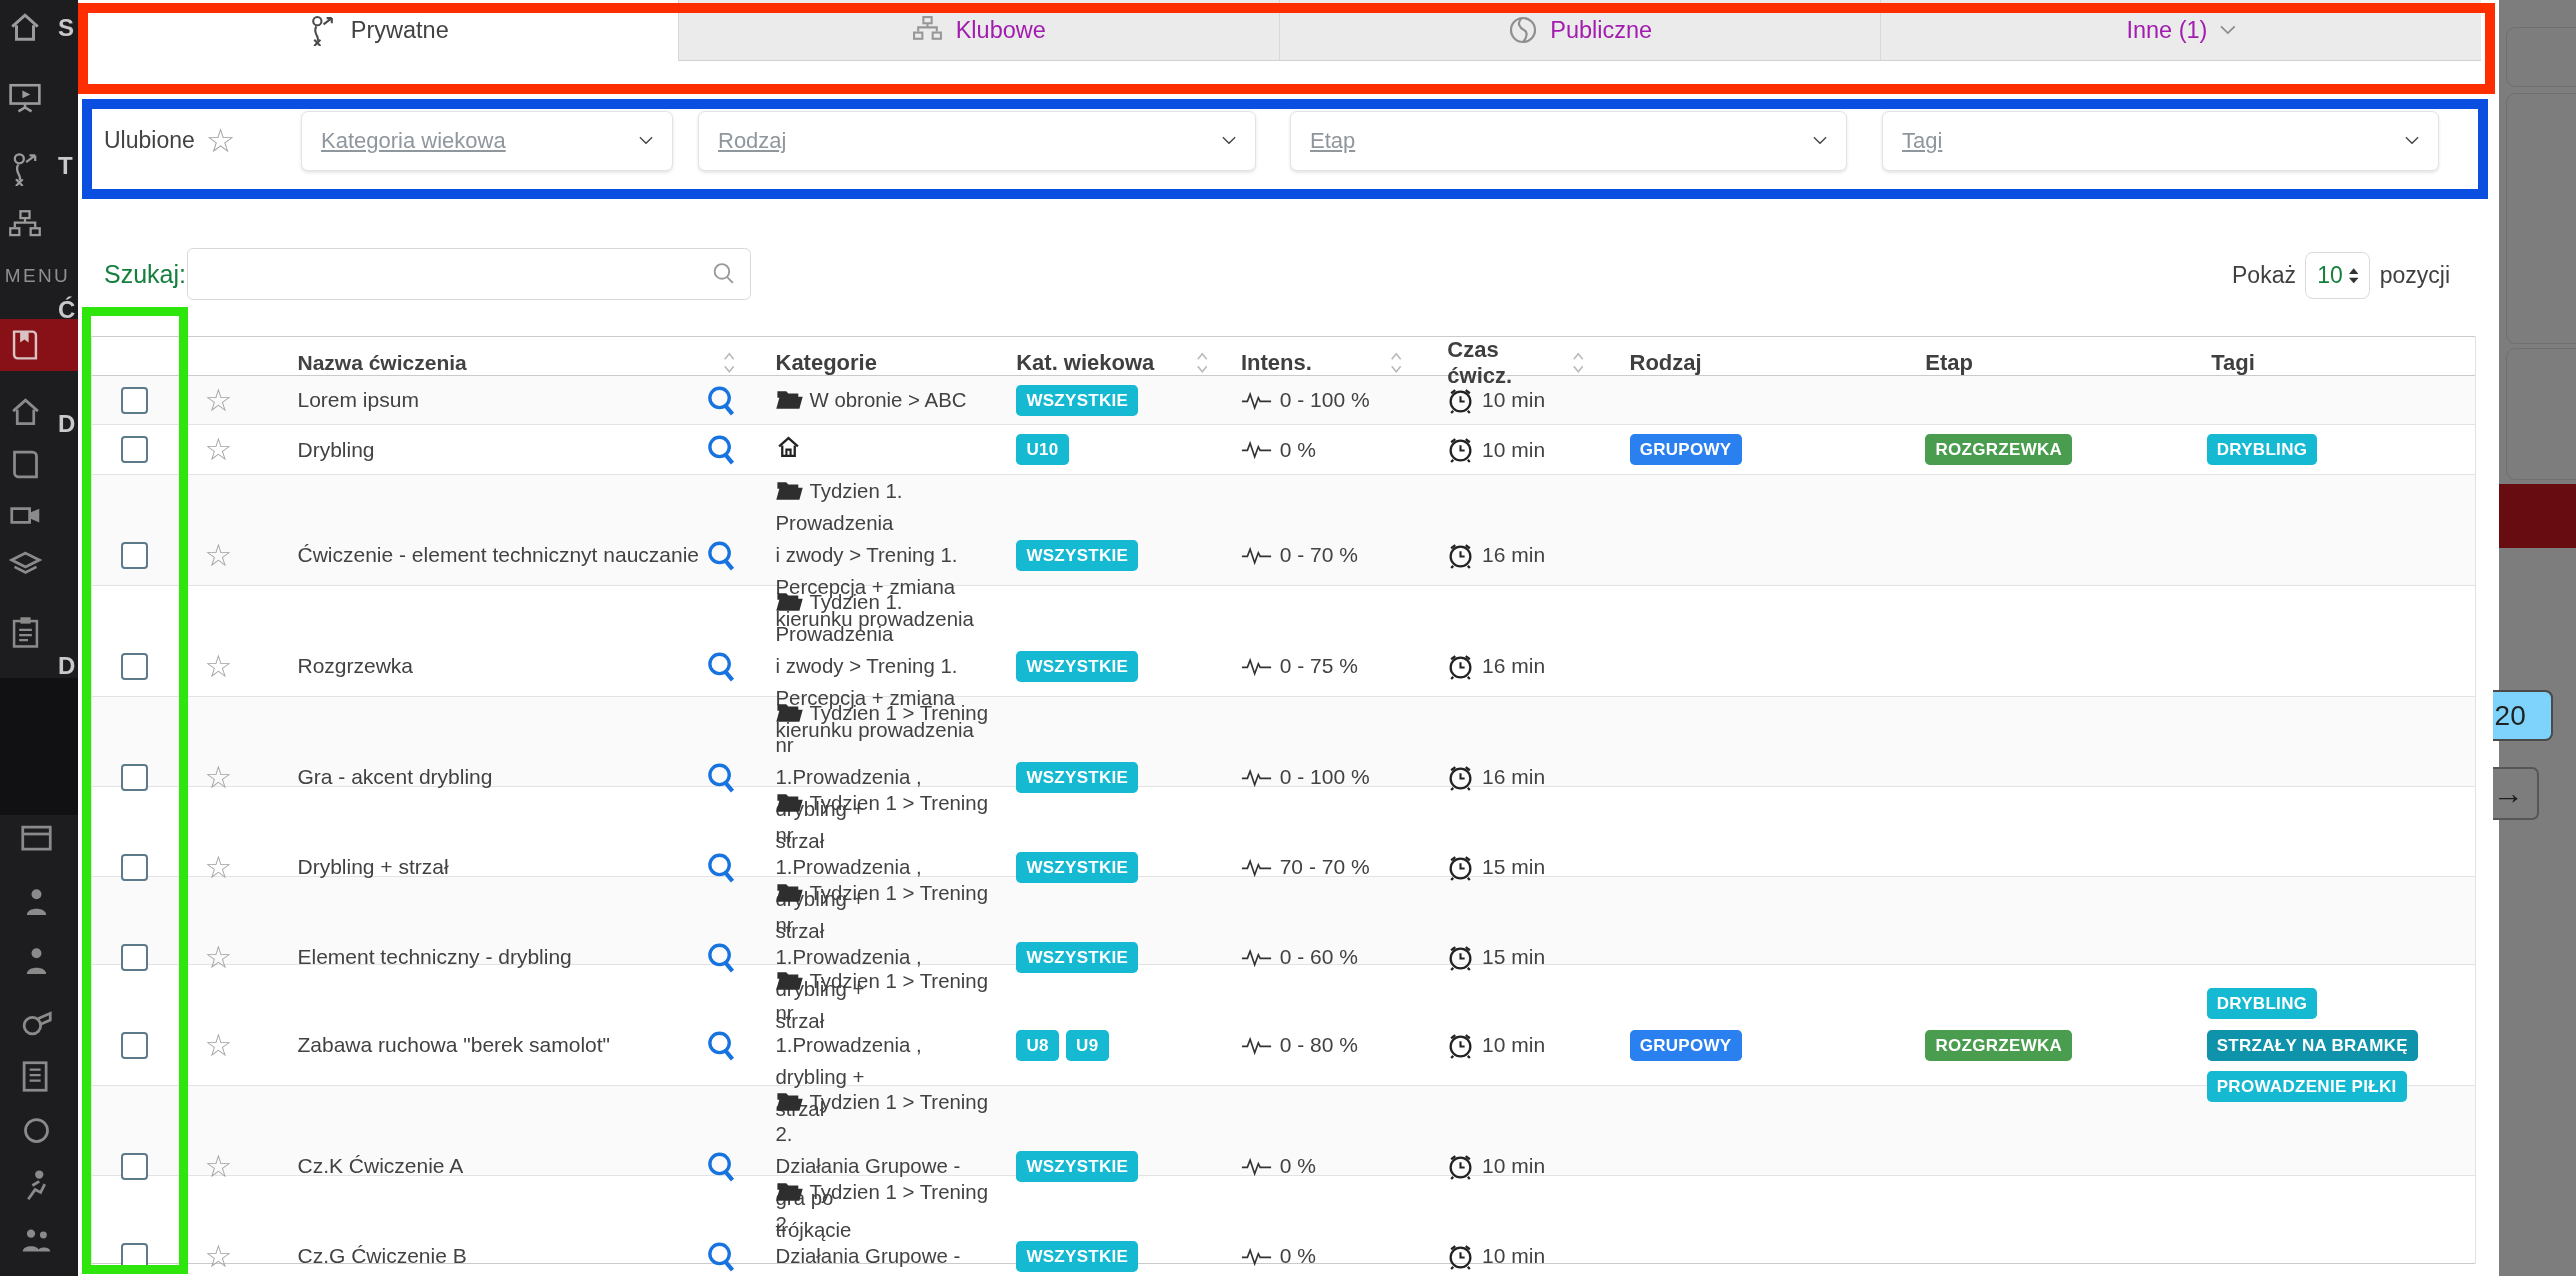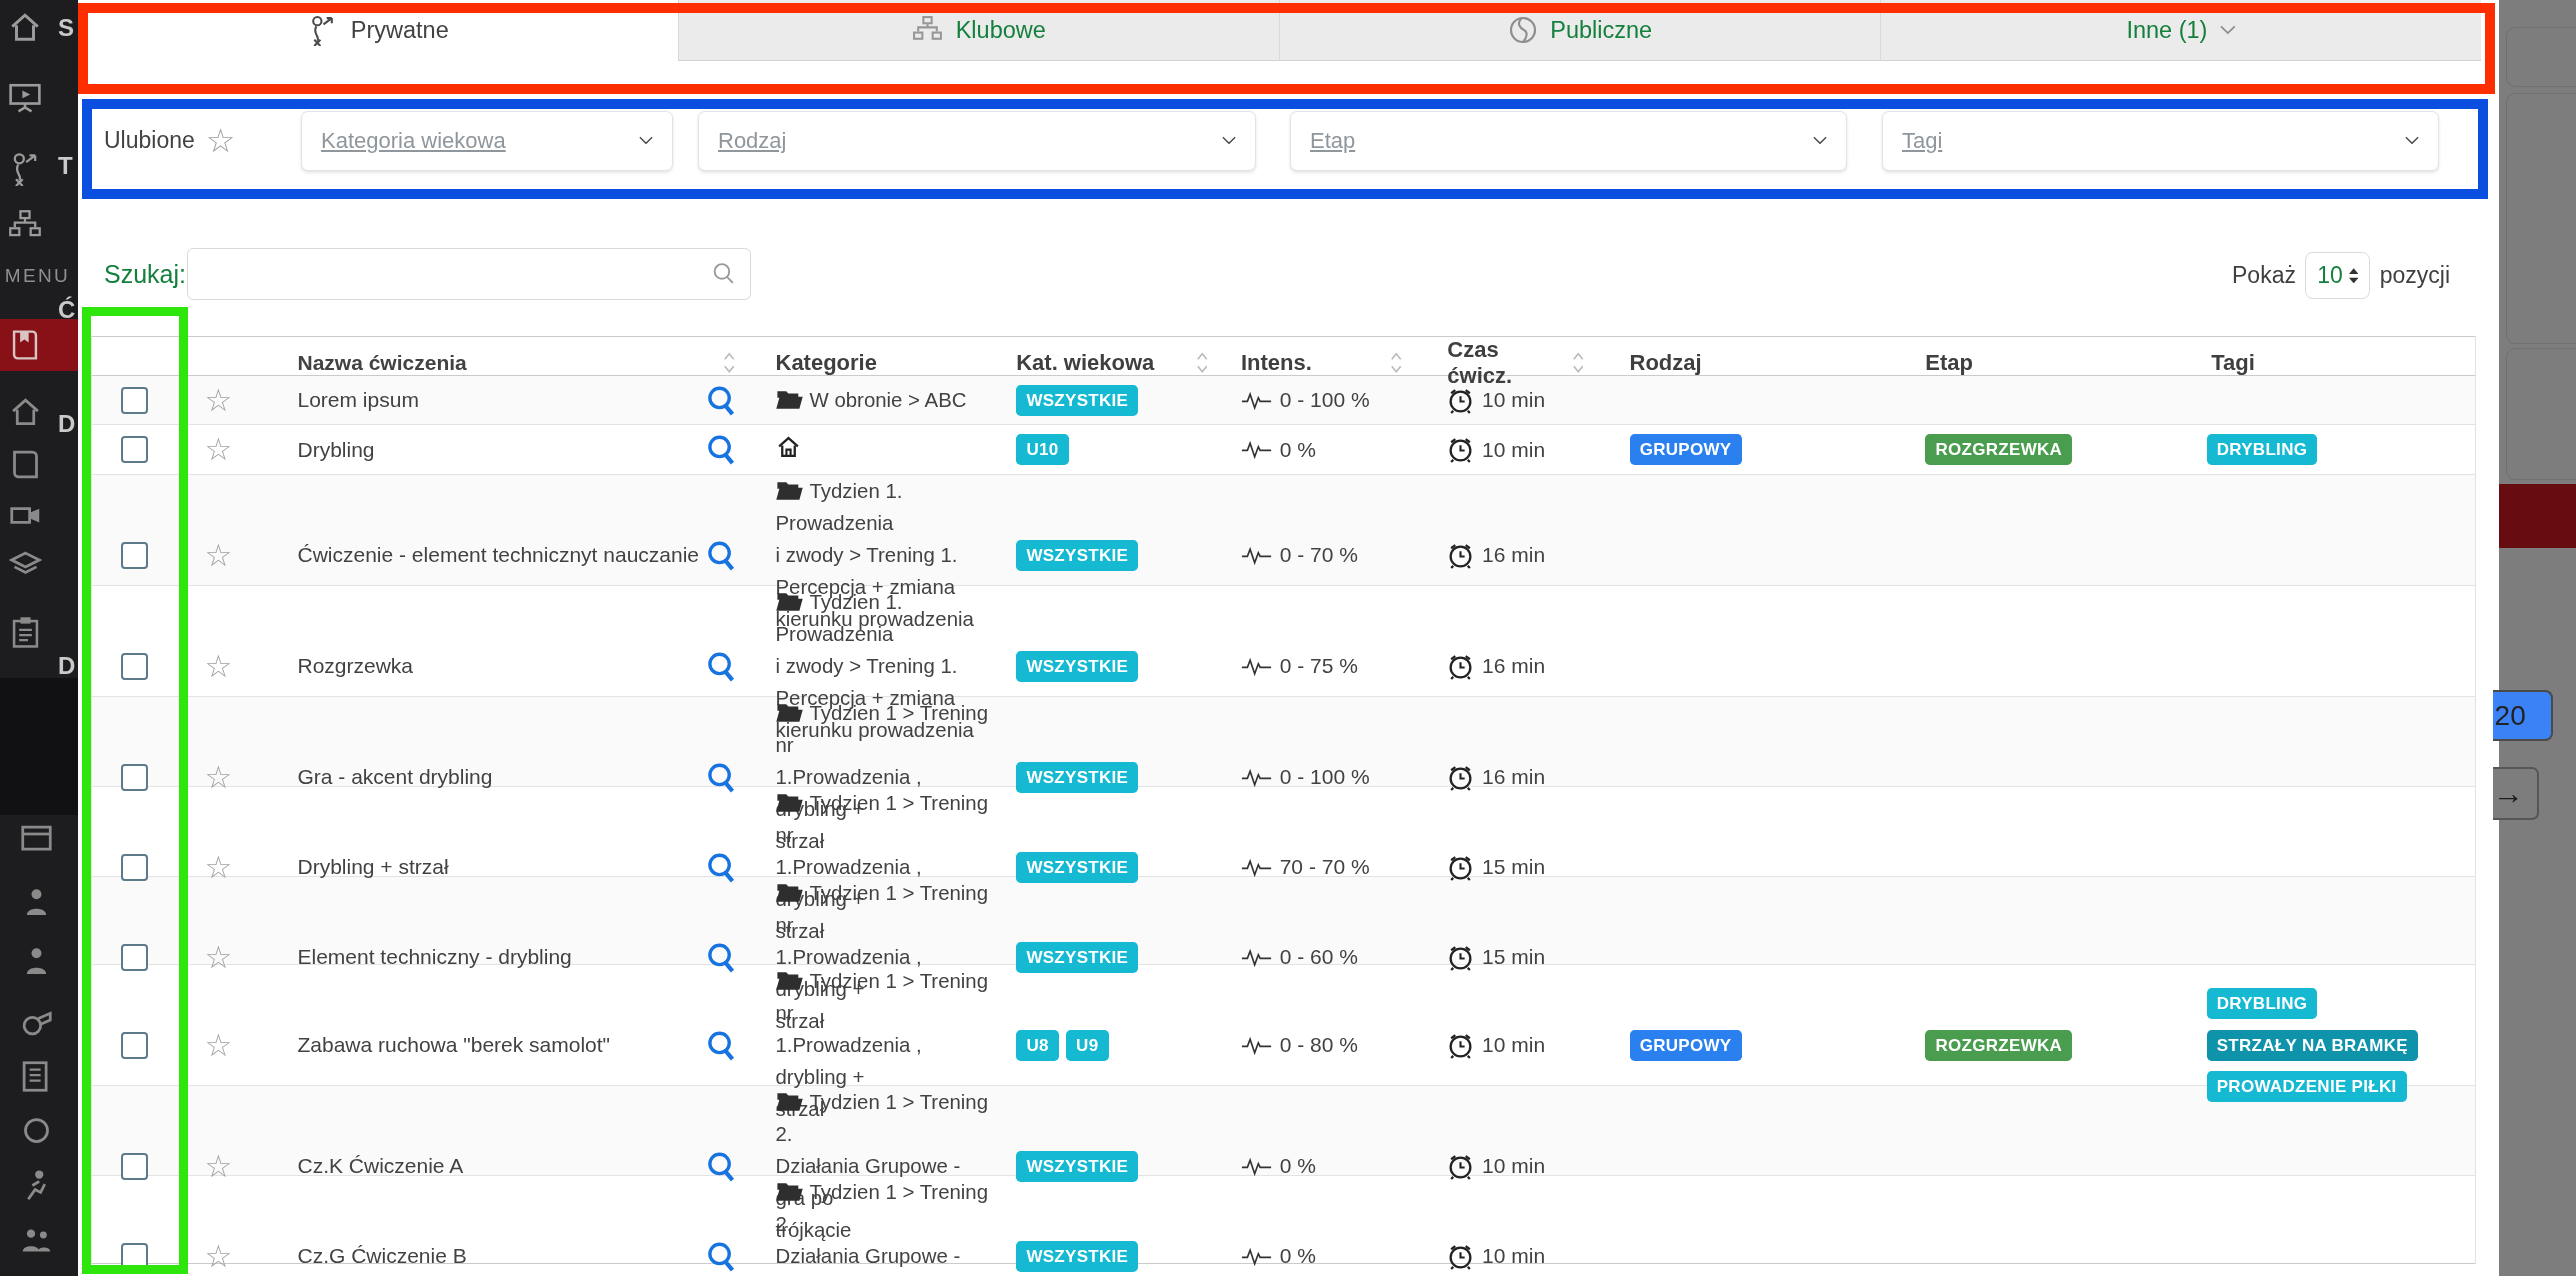--- a/index.html
+++ b/index.html
@@ -12,30 +12,30 @@
   .side-item .sic{margin-left:7.8px;}
   .side-letter{position:absolute;left:58px;font-size:24px;font-weight:600;color:#c9c9c9;}
   .menu-label{position:absolute;left:4.7px;top:265px;font-size:19px;color:#8f8f8f;letter-spacing:2.4px;}
   .side-active{position:absolute;left:0;top:319px;width:78px;height:52px;background:var(--sidebar_active_red);display:flex;align-items:center;}
   .dark-block{position:absolute;left:0;top:678px;width:78px;height:137px;background:#111113;}
   .lower{left:20.4px;}
   
   .dimrail{position:absolute;left:2498px;top:0;width:78px;height:1276px;background:#7d7d7d;overflow:hidden;z-index:4;}
   .dim-panel{position:absolute;left:7.8px;width:118px;border:1.6px solid #6f6f6f;border-radius:9.4px;}
   .dim-red{position:absolute;left:0;top:484px;width:78px;height:64px;background:#670d12;}
-  .num-box{position:absolute;left:2493px;top:690px;width:56px;height:47px;background:#3b82f6;border:2.4px solid #4a4a4a;border-left:none;
+  .num-box{position:absolute;left:2493px;top:690px;width:56px;height:47px;background:#7dd3fc;border:2.4px solid #4a4a4a;border-left:none;
            border-radius:0 7.8px 7.8px 0;display:flex;align-items:center;font-size:28px;color:#222;padding-left:1.6px;z-index:6;}
   .arrow-box{position:absolute;left:2493px;top:767px;width:44px;height:49px;border:2.4px solid #565656;border-left:none;
            border-radius:0 7px 7px 0;display:flex;align-items:center;font-size:31px;color:#1c1c1c;z-index:6;background:#7d7d7d;}
   
   .content{position:absolute;left:78px;top:0;width:2421px;height:1276px;background:#ffffff;z-index:5;}
   
   .tabbar{position:absolute;left:0;top:0;width:2403px;height:61px;display:flex;}
   .tab{flex:1;display:flex;align-items:center;justify-content:center;gap:12.5px;background:#ebebeb;
-       border-bottom:1.6px solid #d2d2d2;border-left:1.6px solid #d8d8d8;font-size:23.5px;color:#15803d;cursor:pointer;}
+       border-bottom:1.6px solid #d2d2d2;border-left:1.6px solid #d8d8d8;font-size:23.5px;color:#a21caf;cursor:pointer;}
   .tab:first-child{border-left:none;}
   .tab.active{background:#ffffff;border-bottom:1.6px solid #ffffff;color:#424242;font-weight:500;}
   
   .fav{position:absolute;left:26px;top:124px;display:flex;align-items:center;gap:11px;font-size:23px;color:#424242;}
   .fav .star-o{font-size:33px;color:#9e9e9e;line-height:1;}
   .drop{position:absolute;top:111px;height:58px;background:#fff;border:1.6px solid #e3e3e3;border-radius:7px;
         box-shadow:0 1.6px 3.1px rgba(0,0,0,.10);display:flex;align-items:center;font-size:22px;color:#8f969c;}
   .drop span{margin-left:19px;text-decoration:underline;}
   .drop svg{position:absolute;right:19px;top:23.5px;}
   .d1{left:223px;width:370px;} .d2{left:620px;width:556px;} .d3{left:1212px;width:555px;} .d4{left:1804px;width:555px;}

